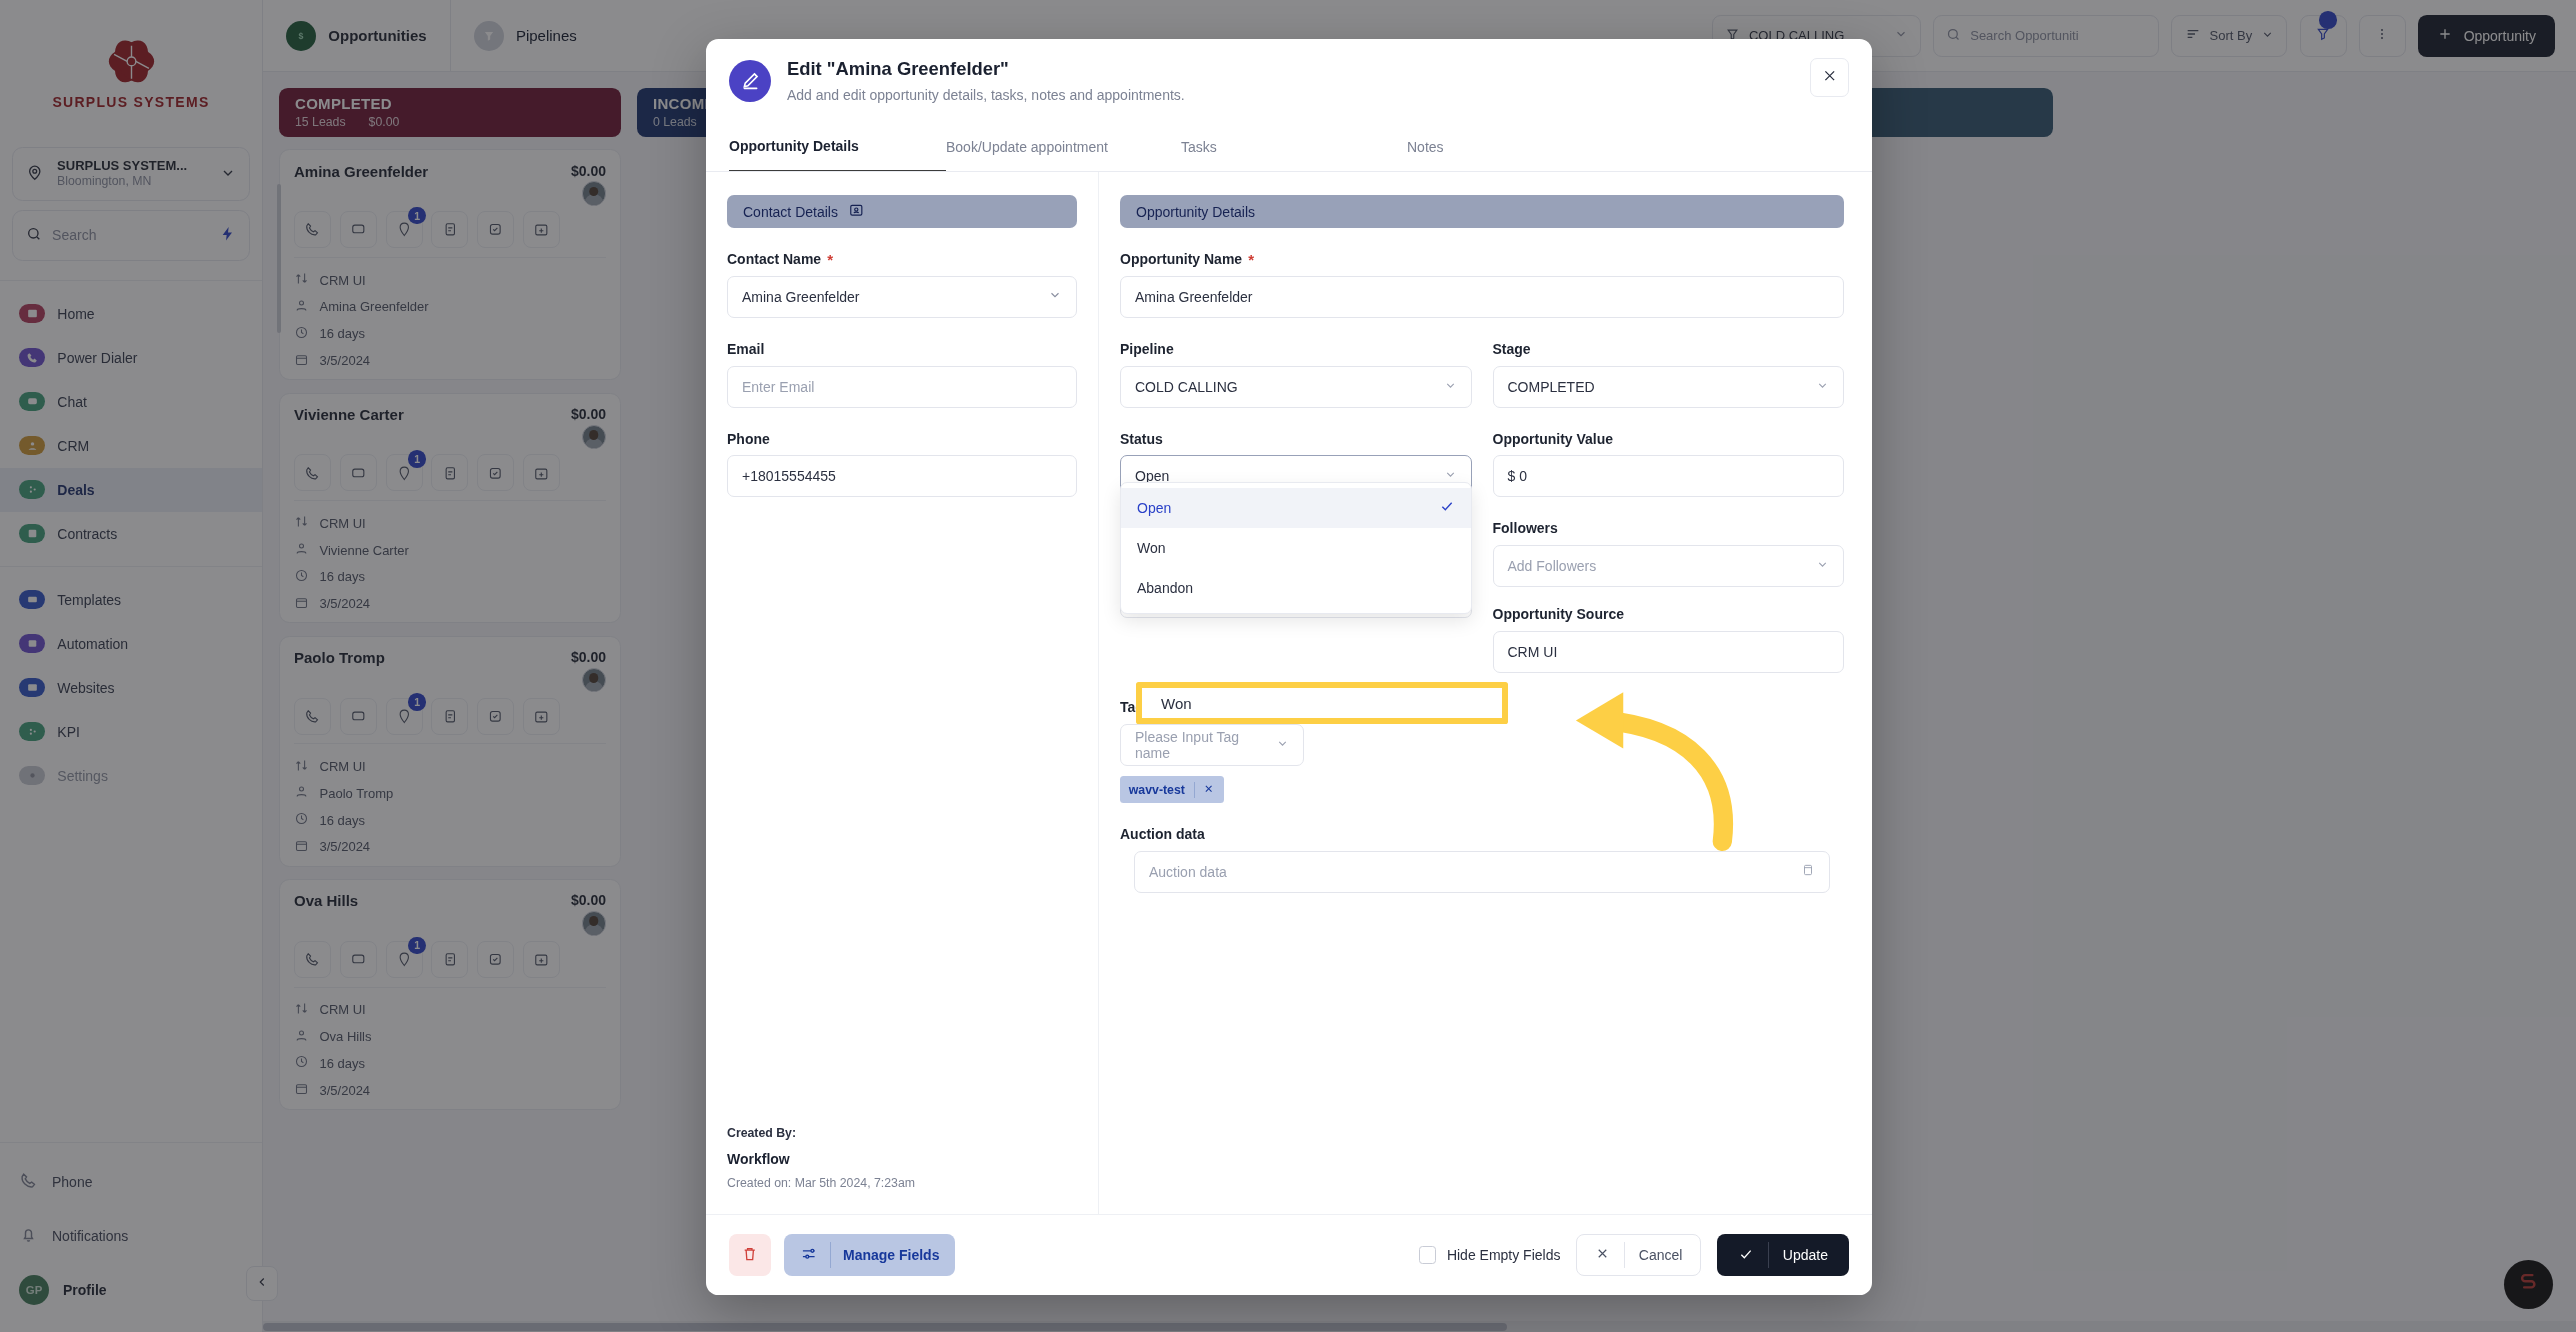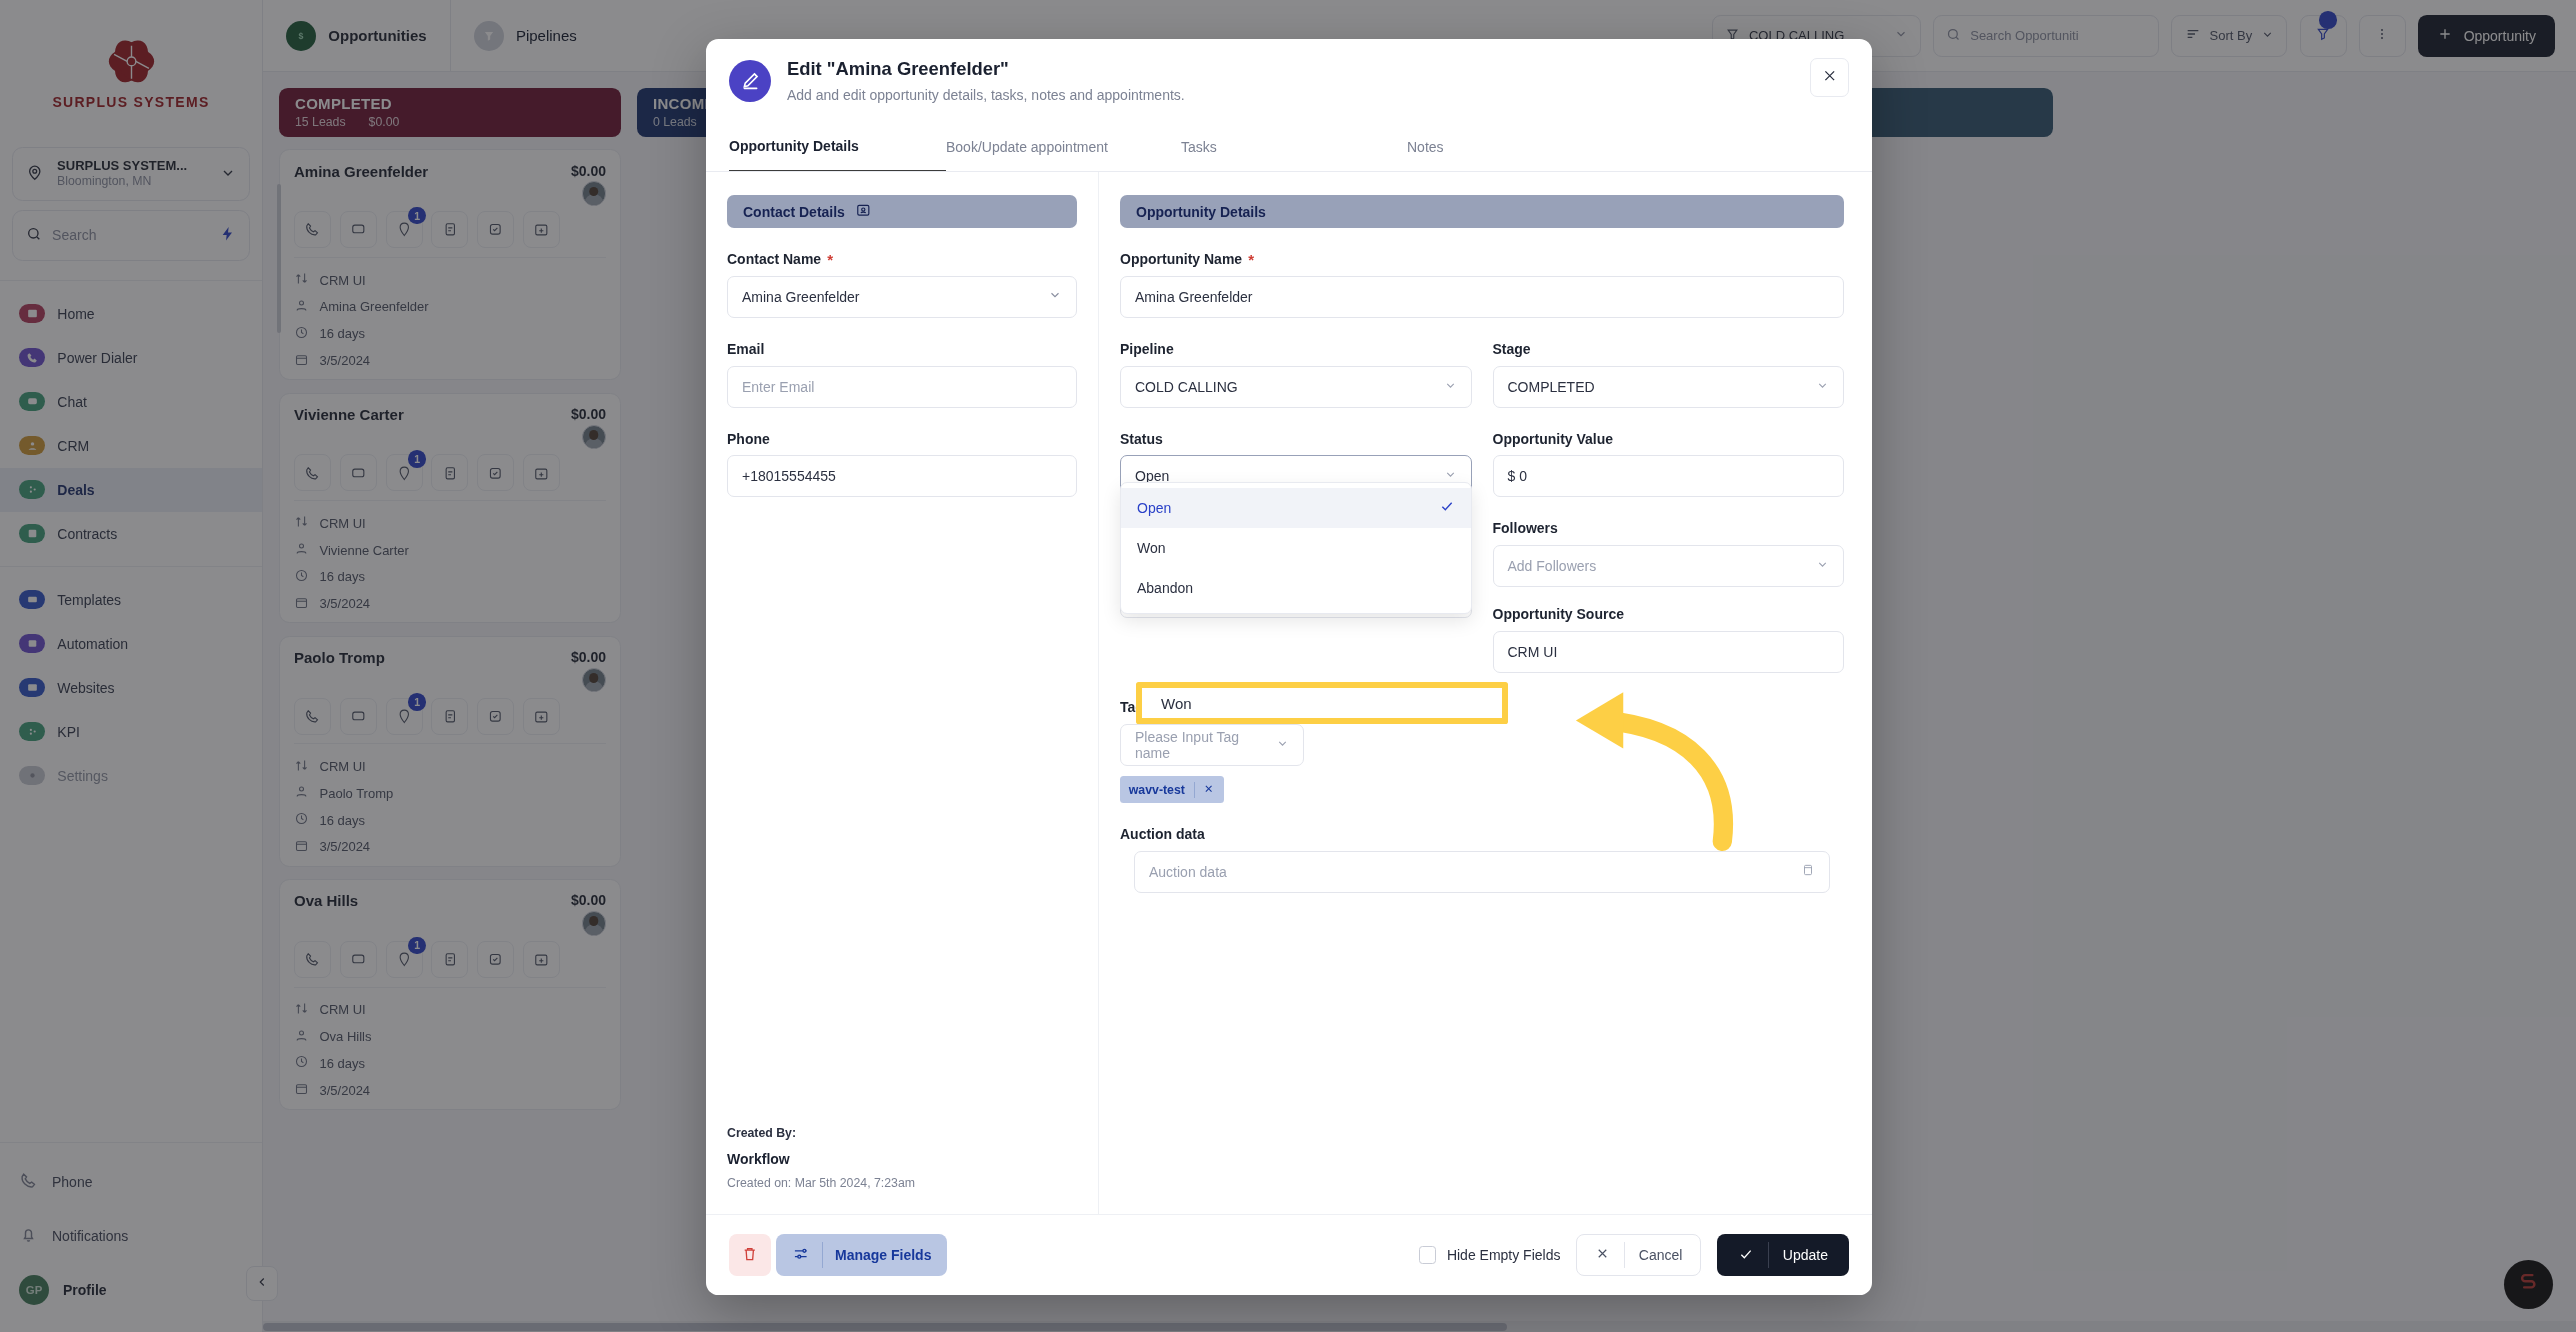--- a/index.html
+++ b/index.html
@@ -139,39 +139,39 @@
   .m-tab.sel { color: #1b2130; font-weight: 600; border-bottom: 1.8px solid #3b3b3b; }
   .tw1 { width: 217px; } .tw2 { width: 235px; } .tw3 { width: 226px; } .tw4 { width: 175px; }
 
   .m-body { flex: 1; display: flex; min-height: 0; }
   .m-left { width: 393px; flex: 0 0 393px; border-right: 0.9px solid #eef0f4; padding: 23px 21px 0 21px;
             display: flex; flex-direction: column; }
   .m-right { flex: 1; padding: 23px 28px 0 21px; position: relative; }
 
   .sec-bar { height: 33px; background: #98a1b8; border-radius: 7px; display: flex; align-items: center;
              gap: 10.5px; padding: 0 16px; }
-  .sec-bar .lab { font-size: 14px; font-weight: 700; color: #162252; }
+  .sec-bar .lab { font-size: 14px; font-weight: 400; color: #162252; }
 
   .fld { margin-top: 23px; }
   .fld-lab { font-size: 14px; font-weight: 700; color: #1d2330; margin-bottom: 8.8px; display: flex; align-items: center; gap: 6.1px; }
   .req { color: #cf3d34; font-size: 15px; line-height: 1; }
   .inp { height: 42px; border: 0.9px solid #e3e5ec; border-radius: 7px; display: flex; align-items: center;
          padding: 0 14px; font-size: 14px; color: #2b3040; background: #fff; }
   .inp.ph { color: #9aa0b0; }
   .inp.focused { border: 1.8px solid #98a1b8; }
   .inp .chev { margin-left: auto; }
   .row2 { display: flex; gap: 21px; }
   .row2 > div { flex: 1; min-width: 0; }
 
   .created { margin-top: auto; padding: 0 0 24.5px 0; }
   .cr-lab { font-size: 12.3px; font-weight: 700; color: #2b3040; }
   .cr-val { font-size: 14px; font-weight: 700; color: #1b2130; margin-top: 10.5px; }
   .cr-on  { font-size: 12.3px; color: #7c8293; margin-top: 8.8px; }
 
-  .m-foot { height: 81px; border-top: 0.9px solid #eef0f4; display: flex; align-items: center; padding: 0 23px; gap: 5px; }
+  .m-foot { height: 81px; border-top: 0.9px solid #eef0f4; display: flex; align-items: center; padding: 0 23px; gap: 13px; }
   .trash-btn { width: 42px; height: 42px; border-radius: 8px; background: #fbe7e7; display: flex;
                align-items: center; justify-content: center; }
   .mf-btn { height: 42px; background: #b9c6e3; border-radius: 8px; display: flex; align-items: center;
             gap: 12.3px; padding: 0 16px; color: #17389b; font-size: 14px; font-weight: 700; }
   .mf-btn .vdiv { width: 0.9px; height: 26px; background: #94a8d2; }
   .foot-right { margin-left: auto; display: flex; align-items: center; gap: 16px; }
   .chk-wrap { display: flex; align-items: center; gap: 10.5px; font-size: 14px; color: #2b3040; }
   .chk { width: 17.5px; height: 17.5px; border: 0.9px solid #c9ccd6; border-radius: 3.5px; }
   .btn-cancel { height: 42px; border: 0.9px solid #e3e5ec; border-radius: 8px; display: flex; align-items: center;
                 gap: 14px; padding: 0 17.5px; font-size: 14px; color: #4a5163; }

